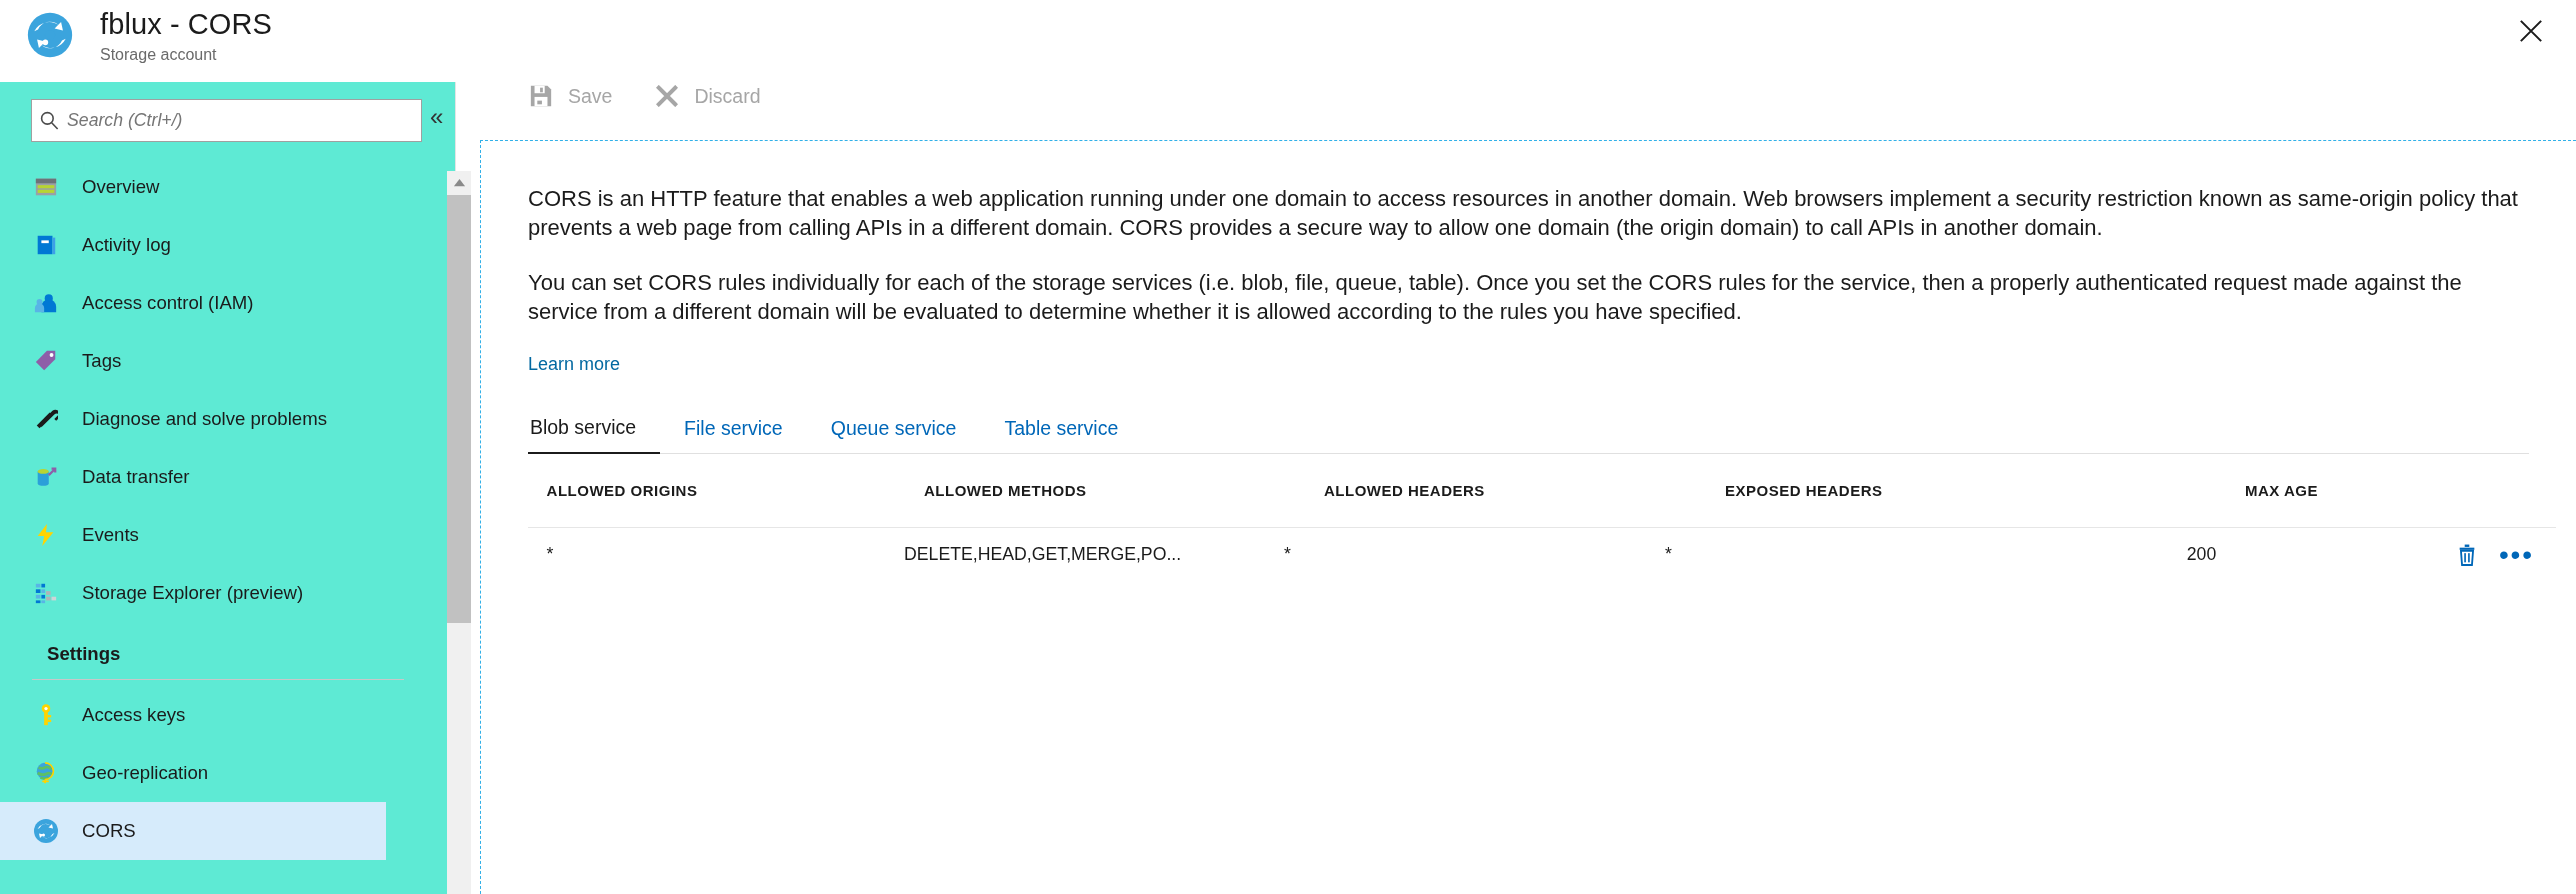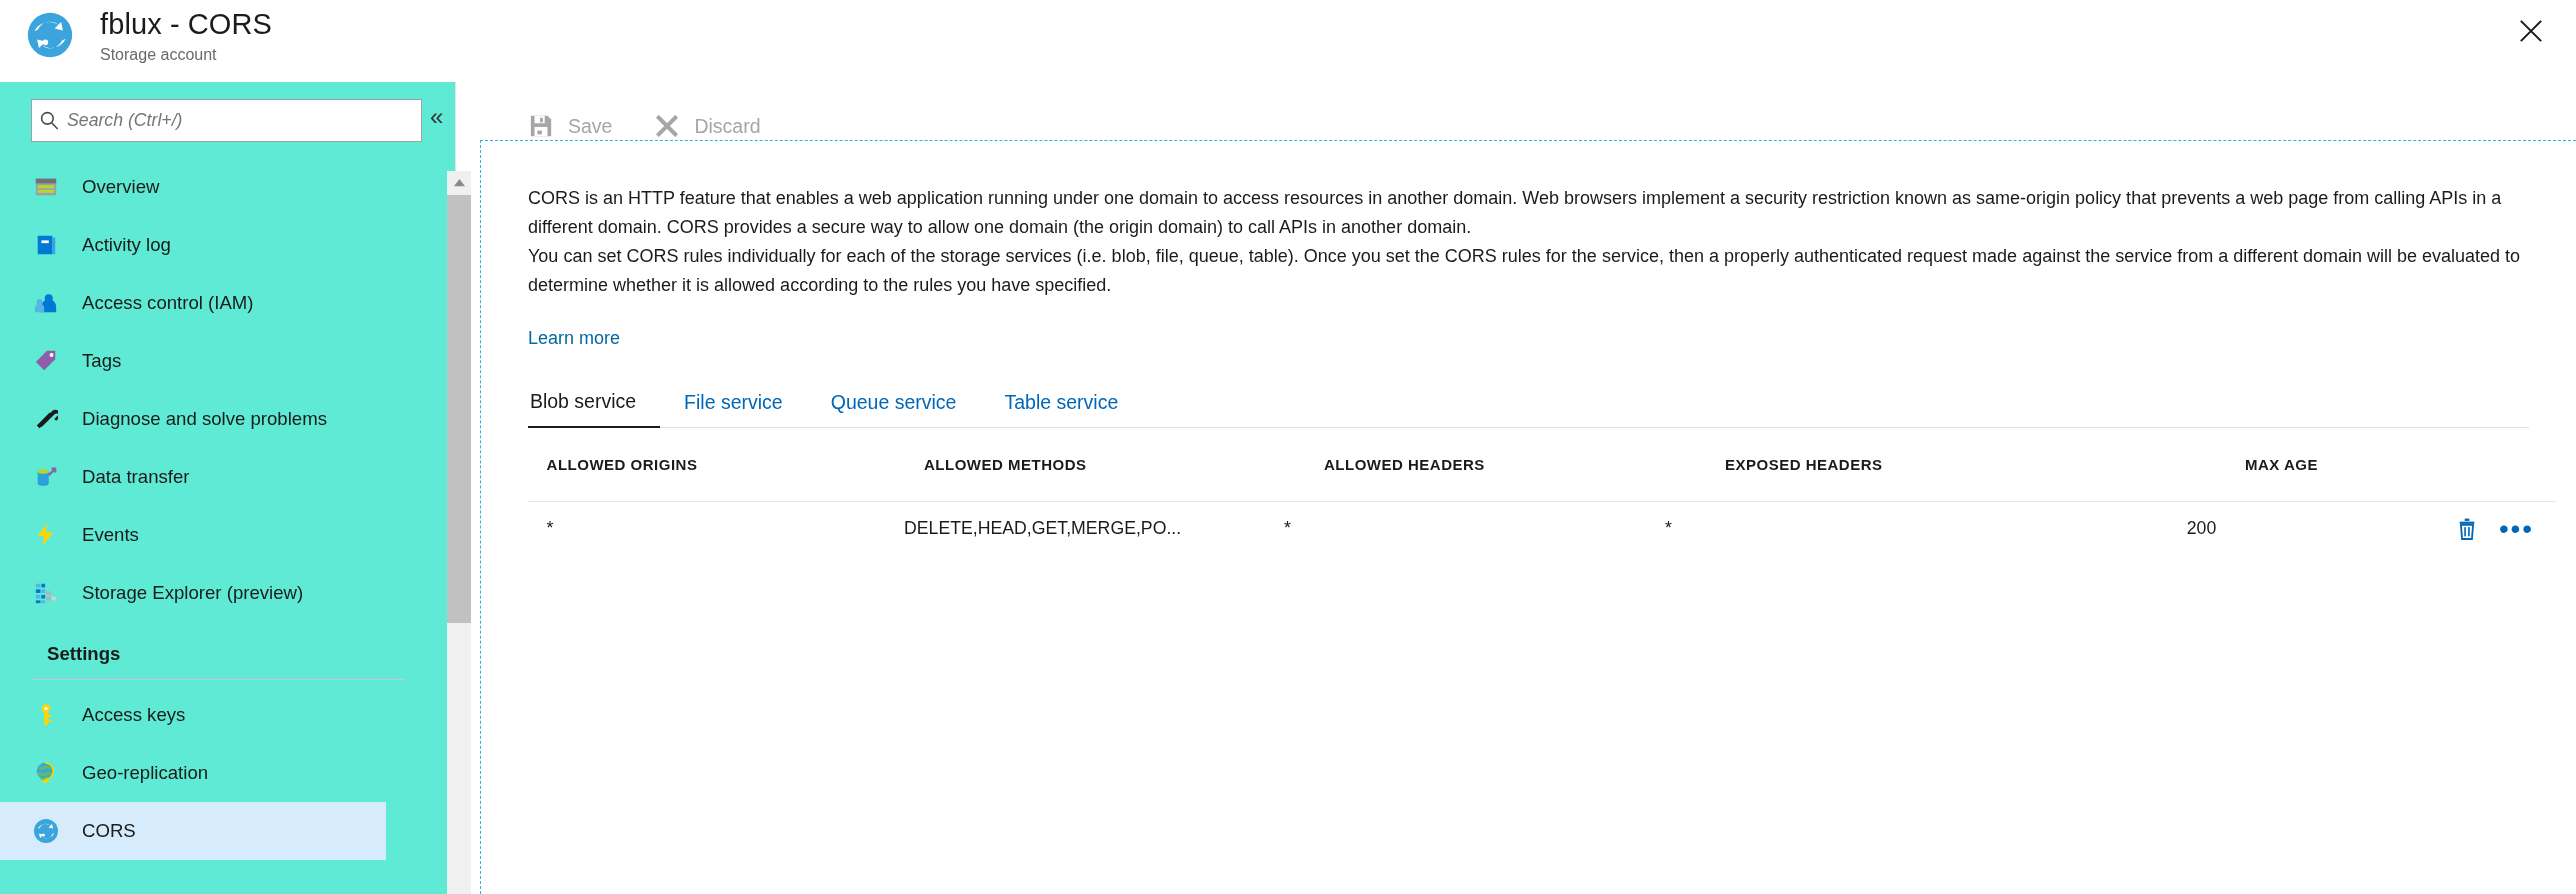--- a/index.html
+++ b/index.html
@@ -47,31 +47,31 @@
   .section-rule { margin:9.3px 32px 5.6px 32px; height:0.9px; background:#c8c8c8; width:372px; }
 
   
   .sb-track { position:absolute; left:447px; top:89px; width:24px; bottom:0; background:#f0f0f0; }
   .sb-up { position:absolute; left:0; top:0; width:24px; height:24px; display:flex;
            align-items:center; justify-content:center; cursor:pointer; }
   .sb-thumb { position:absolute; left:0; top:24px; width:24px; height:428px; background:#c1c1c1; cursor:pointer; }
 
   
   .content { position:absolute; left:480px; top:82px; right:0; bottom:0; background:#fff; }
-  .toolbar { height:58px; display:flex; align-items:flex-end; padding-left:47px; gap:41px; }
+  .toolbar { height:58px; display:flex; align-items:flex-start; padding-left:47px; gap:41px; }
   .tool-btn { display:flex; align-items:center; gap:13px; cursor:pointer; }
   .tool-ico { width:28px; height:28px; display:flex; align-items:center; justify-content:center; flex:none; }
   .tool-label { font-size:19.5px; color:#a6a6a6; }
 
   .focus-panel { position:absolute; left:0; right:0; top:58px; bottom:0;
                  border:1.9px dashed #31b0e8; border-right:none; border-bottom:none; }
 
   .body-inner { padding:43px 47px 0 47px; }
-  .para { font-size:18px; color:#1b1b1b; line-height:29px; max-width:2028px; }
-  .para + .para { }
+  .para { font-size:22px; color:#1b1b1b; line-height:29px; max-width:2028px; }
+  .para + .para { margin-top:26px; }
   .learn-more { display:inline-block; margin-top:28px; font-size:18px; color:#0369a1;
                 cursor:pointer; text-decoration:none; }
 
   .tabs { margin-top:41px; display:flex; align-items:flex-end; gap:0; border-bottom:0.9px solid #e0e0e0;
           max-width:2028px; }
   .tab { font-size:19.5px; padding:0 24px 13px 24px; color:#0067b8; cursor:pointer; white-space:nowrap; }
   .tab:first-child { padding-left:1.9px; }
   .tab.active { color:#1b1b1b; border-bottom:2.8px solid #1b1b1b; margin-bottom:-0.9px; }
 
   .table { margin-top:0; width:2028px; }

